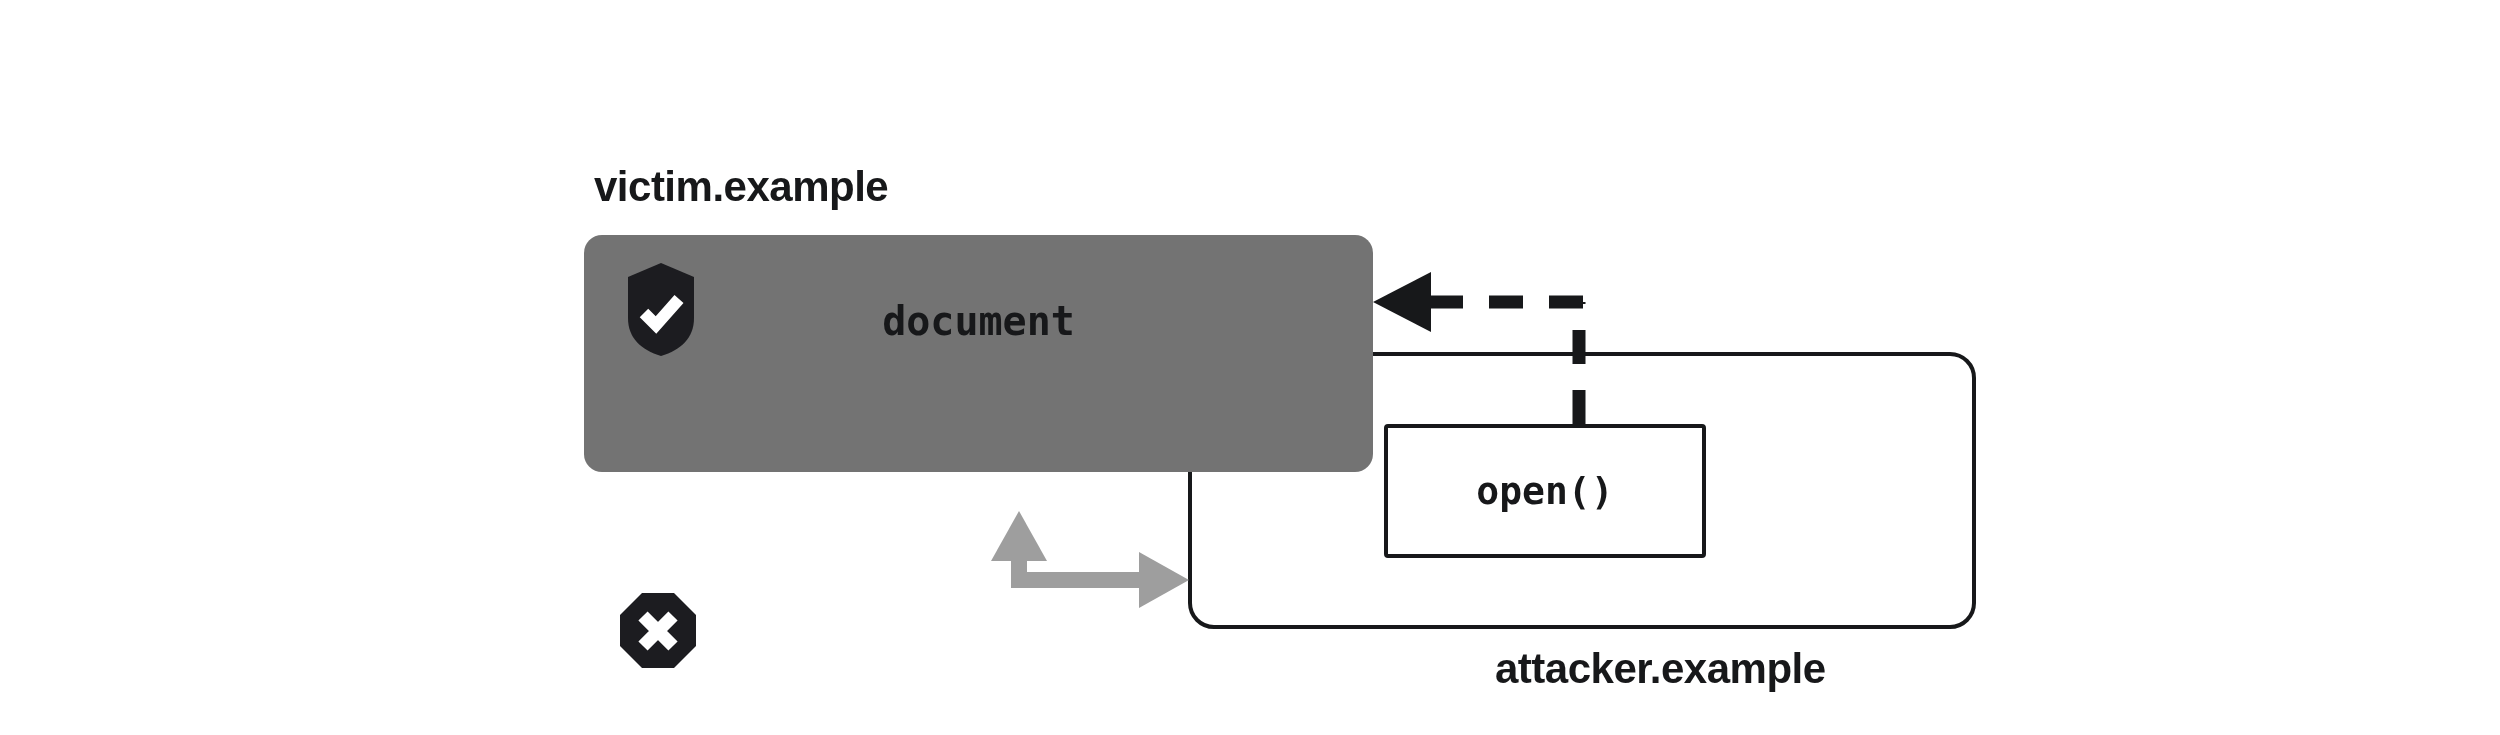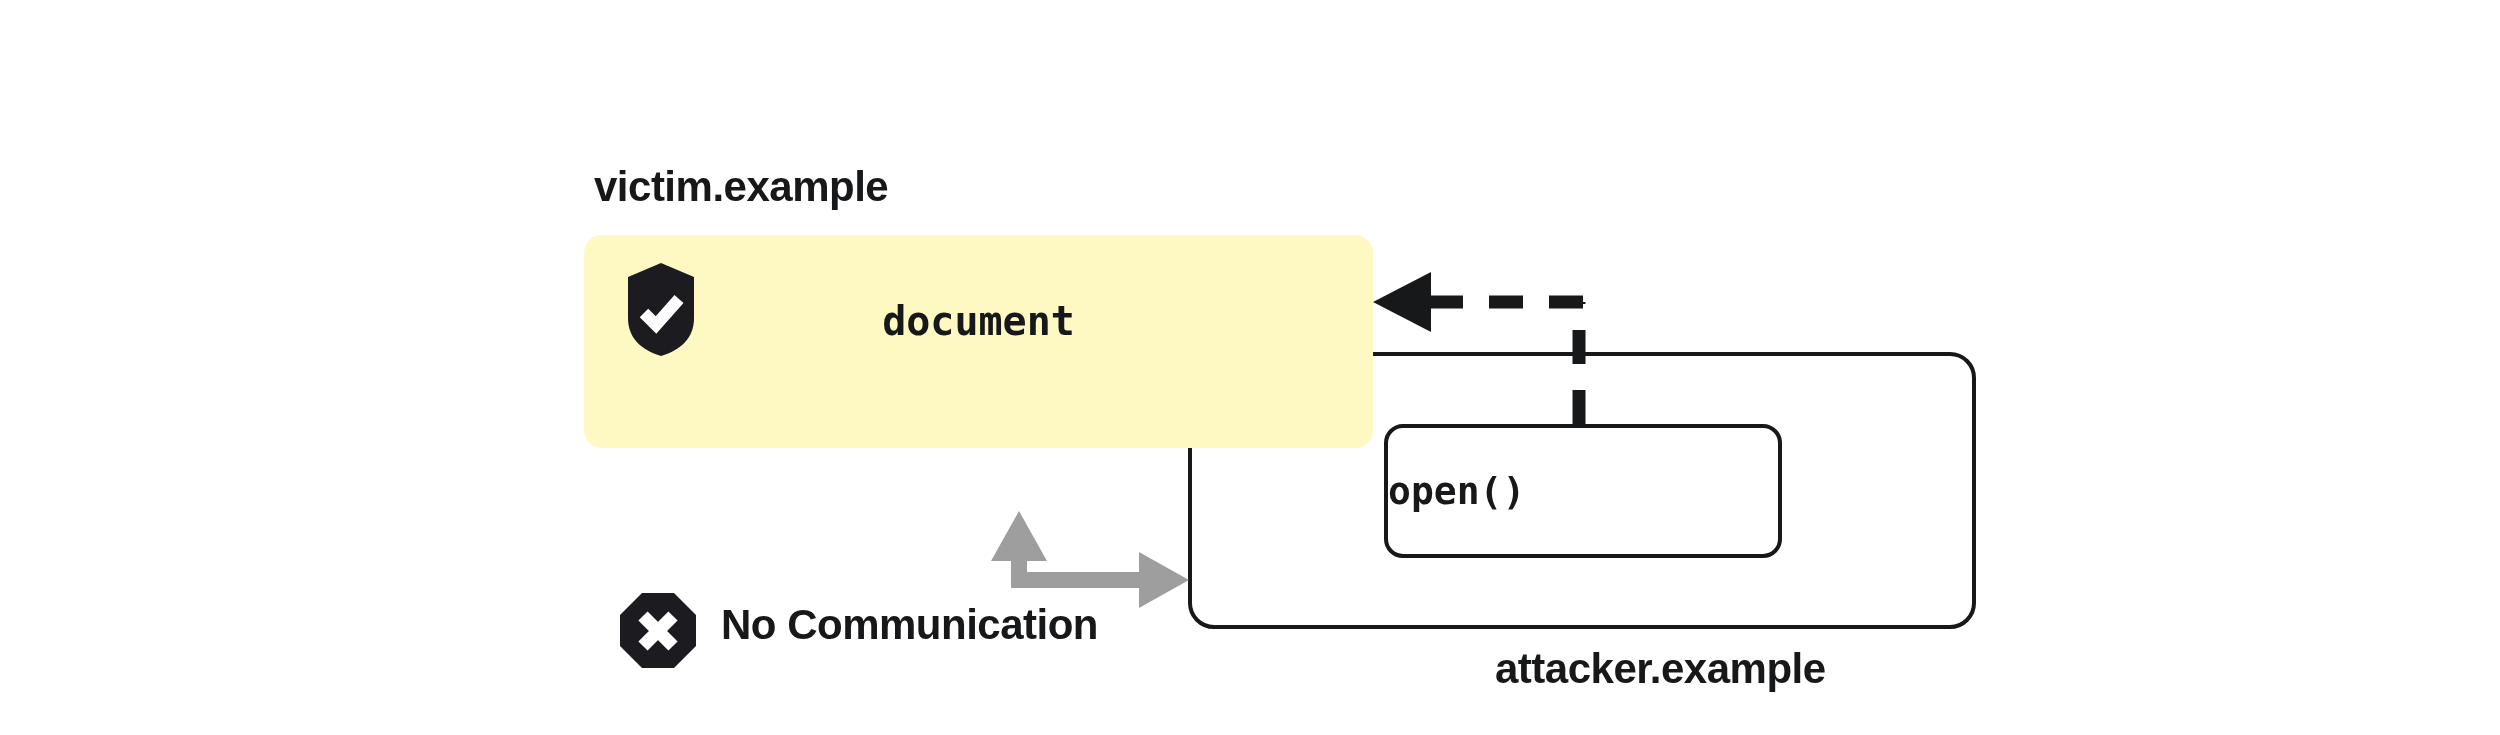--- a/index.html
+++ b/index.html
@@ -59,46 +59,47 @@
     box-sizing: border-box;
     background: transparent;
     z-index: 1;
   }
 
   
   #open-box {
     position: absolute;
     left: 1363px;
     top: 424px;
-    width: 398px;
+    width: 322px;
     height: 134px;
     border: 4px solid #17181a;
-    border-radius: 19px;
+    border-radius: 4px;
     box-sizing: border-box;
     background: #ffffff;
     display: flex;
     align-items: center;
+    justify-content: center;
     z-index: 3;
   }
   #open-label {
     font-family: "DejaVu Sans Mono", "Liberation Mono", monospace;
     font-weight: 700;
     font-size: 38px;
     color: #17181a;
     letter-spacing: 0px;
   }
 
   
   #victim-box {
     position: absolute;
     left: 563px;
     top: 235px;
     width: 789px;
-    height: 213px;
-    background: #fef9c3;
+    height: 237px;
+    background: #737373;
     border-radius: 18px;
     z-index: 4;
   }
   #doc-text-wrap {
     position: absolute;
     left: 0;
     top: 0;
     width: 100%;
     height: 100%;
     display: flex;
@@ -182,17 +183,16 @@
              L 607 277
              Z" fill="#1c1c20"></path>
     <path d="M 623 313 L 635 325 L 658 299" stroke="#ffffff" stroke-width="12" fill="none" stroke-linecap="butt" stroke-linejoin="miter"></path>
   </svg>
 
   <svg class="svg-layer" id="octagon-layer" viewBox="0 0 2500 735">
     <polygon points="621,593 653,593 675,615 675,646 653,668 621,668 599,646 599,615" fill="#1c1c20"></polygon>
     <path d="M 622 616 L 652 646 M 652 616 L 622 646" stroke="#ffffff" stroke-width="13" fill="none" stroke-linecap="butt"></path>
   </svg>
 
-  <div class="label" id="nocomm-label">No Communication</div>
 
   <div class="label" id="attacker-label">attacker.example</div>
 
 </div>
 
 </body></html>

